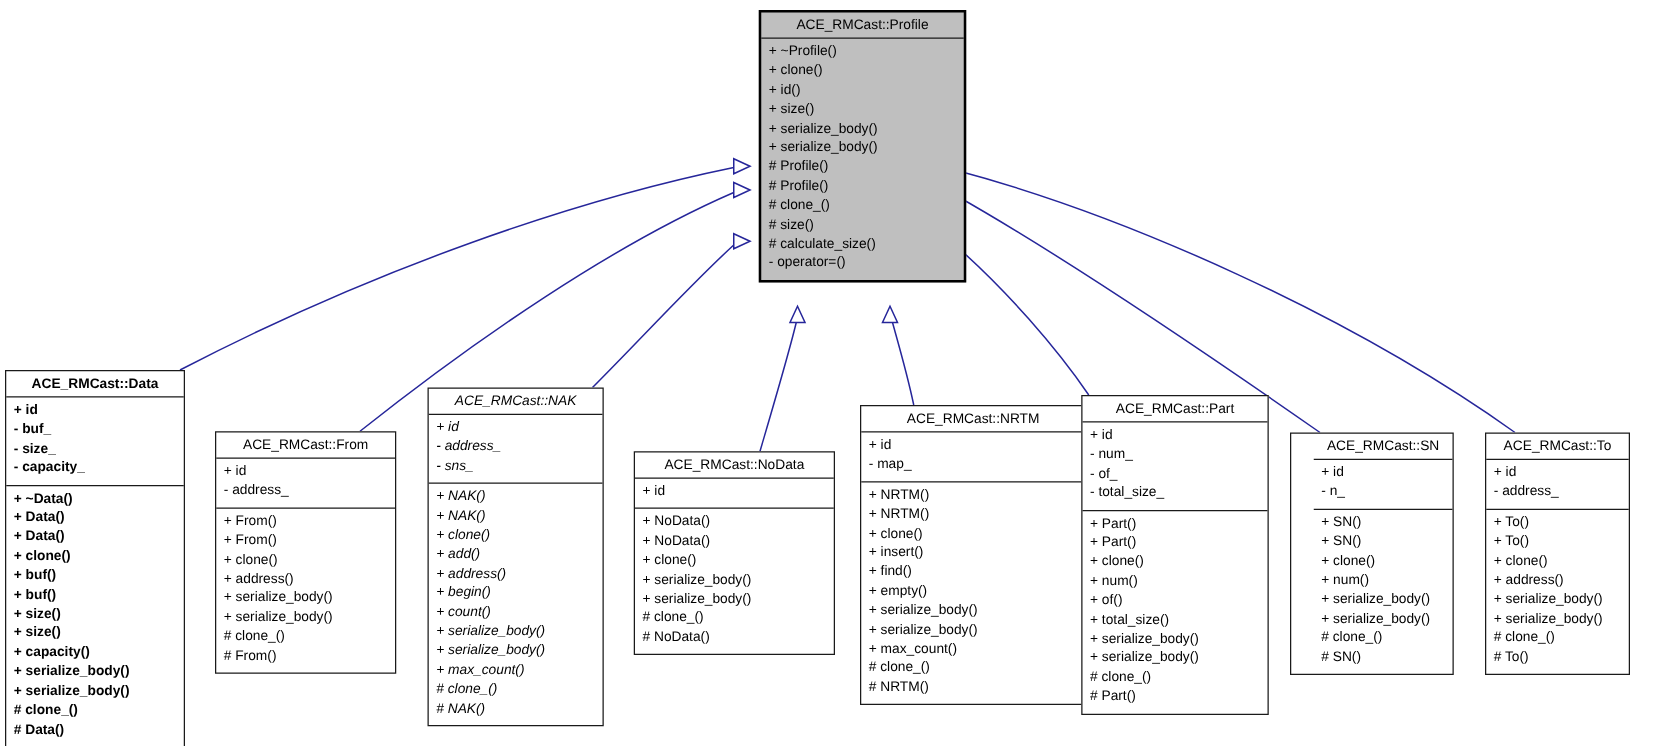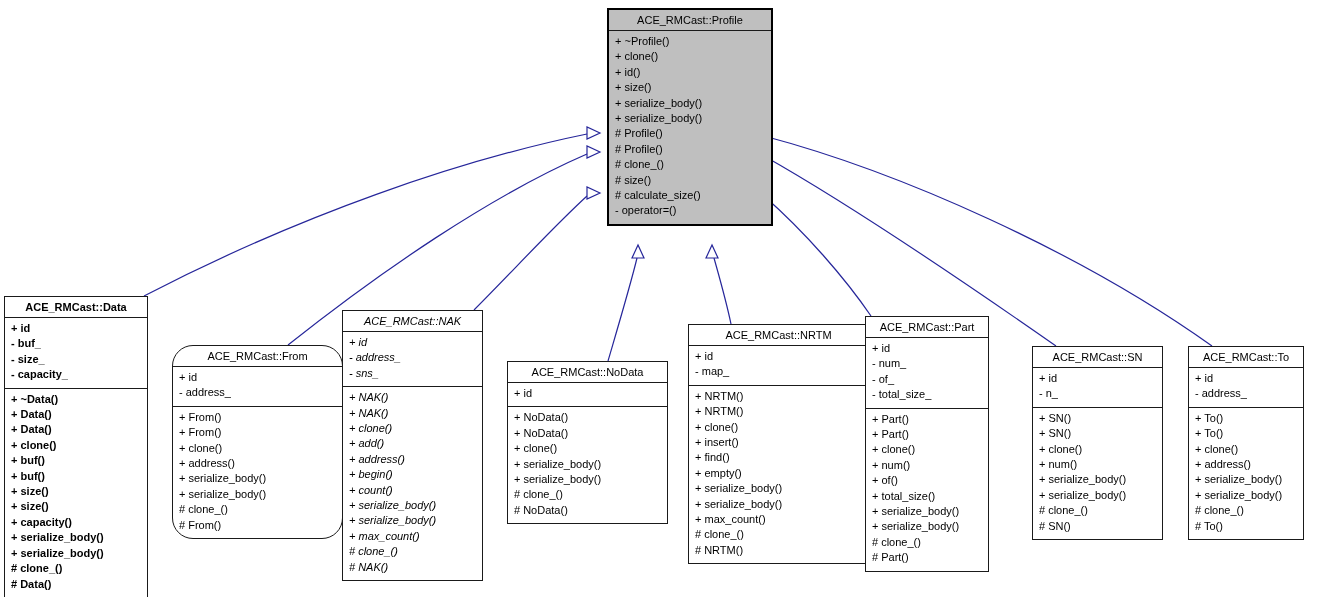--- a/index.html
+++ b/index.html
@@ -98,21 +98,21 @@
         <div class="uml-line">+ buf()</div>
         <div class="uml-line">+ size()</div>
         <div class="uml-line">+ size()</div>
         <div class="uml-line">+ capacity()</div>
         <div class="uml-line">+ serialize_body()</div>
         <div class="uml-line">+ serialize_body()</div>
         <div class="uml-line"># clone_()</div>
         <div class="uml-line"># Data()</div>
       </div>
     </div>
-    <div class="uml-box" style="left: 172px; top: 345px; width: 171px; border-radius: 21px;">
+    <div class="uml-box" style="left: 172px; top: 345px; width: 145px;">
       <div class="uml-title">ACE_RMCast::From</div>
       <div class="uml-attrs">
         <div class="uml-line">+ id</div>
         <div class="uml-line">- address_</div>
       </div>
       <div class="uml-methods">
         <div class="uml-line">+ From()</div>
         <div class="uml-line">+ From()</div>
         <div class="uml-line">+ clone()</div>
         <div class="uml-line">+ address()</div>
@@ -172,42 +172,42 @@
         <div class="uml-line">+ insert()</div>
         <div class="uml-line">+ find()</div>
         <div class="uml-line">+ empty()</div>
         <div class="uml-line">+ serialize_body()</div>
         <div class="uml-line">+ serialize_body()</div>
         <div class="uml-line">+ max_count()</div>
         <div class="uml-line"># clone_()</div>
         <div class="uml-line"># NRTM()</div>
       </div>
     </div>
-    <div class="uml-box" style="left: 865px; top: 316px; width: 124px;">
+    <div class="uml-box" style="left: 865px; top: 316px; width: 150px;">
       <div class="uml-title">ACE_RMCast::Part</div>
       <div class="uml-attrs">
         <div class="uml-line">+ id</div>
         <div class="uml-line">- num_</div>
         <div class="uml-line">- of_</div>
         <div class="uml-line">- total_size_</div>
       </div>
       <div class="uml-methods">
         <div class="uml-line">+ Part()</div>
         <div class="uml-line">+ Part()</div>
         <div class="uml-line">+ clone()</div>
         <div class="uml-line">+ num()</div>
         <div class="uml-line">+ of()</div>
         <div class="uml-line">+ total_size()</div>
         <div class="uml-line">+ serialize_body()</div>
         <div class="uml-line">+ serialize_body()</div>
         <div class="uml-line"># clone_()</div>
         <div class="uml-line"># Part()</div>
       </div>
     </div>
-    <div class="uml-box" style="left: 1032px; top: 346px; width: 131px;">
+    <div class="uml-box" style="left: 1032px; top: 346px; width: 131px; padding-left: 18px;">
       <div class="uml-title">ACE_RMCast::SN</div>
       <div class="uml-attrs">
         <div class="uml-line">+ id</div>
         <div class="uml-line">- n_</div>
       </div>
       <div class="uml-methods">
         <div class="uml-line">+ SN()</div>
         <div class="uml-line">+ SN()</div>
         <div class="uml-line">+ clone()</div>
         <div class="uml-line">+ num()</div>

